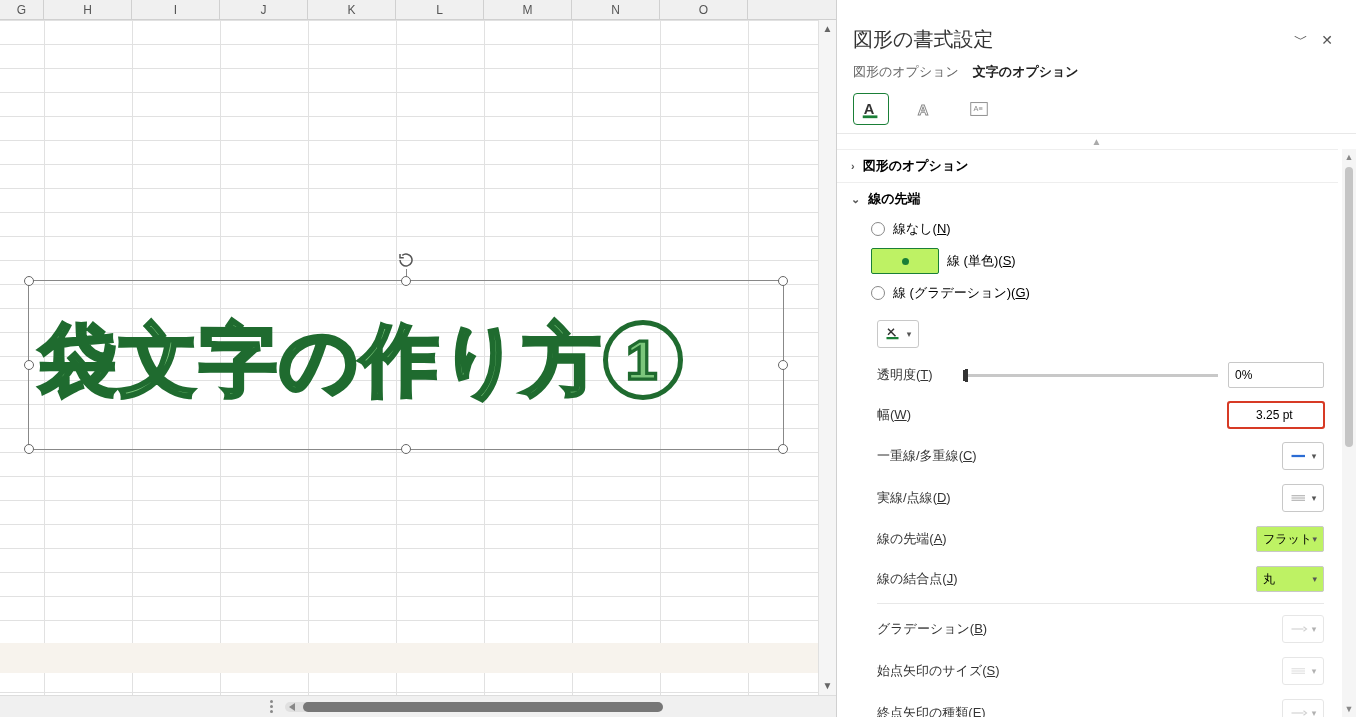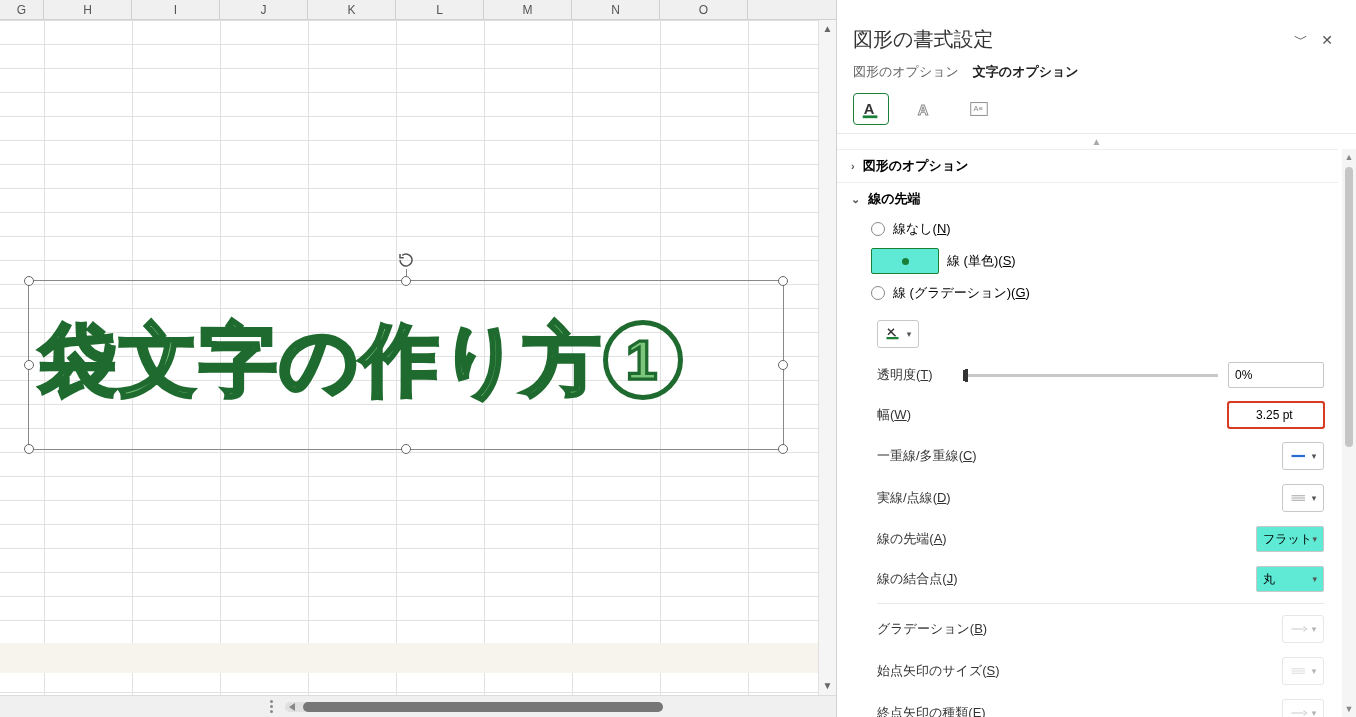--- a/index.html
+++ b/index.html
@@ -88,21 +88,21 @@
   
   .spin-input{ width:96px; height:26px; border:1px solid #c8c8c8; border-radius:2px; display:flex; align-items:center; background:#fff;}
   .spin-input input{ flex:1; border:none; outline:none; padding:0 6px; font-size:12px; background:transparent;}
   .spin-input.hl{ outline:2px solid #d73a25; outline-offset:-1px; border-color:#d73a25;padding-left:21px;}
   
   .slider-wrap{ flex:1; display:flex; align-items:center; padding-right:10px;}
   .slider-track{ flex:1; height:3px; background:#c8c8c8; position:relative; margin-left:8px;}
   .slider-track::before{content:"";position:absolute;left:-2px;top:-4px;width:2px;height:11px;background:#333;}
   .slider-thumb{position:absolute;left:0;top:-5px;width:3px;height:13px;background:#333;}
   
-  .sel{ width:68px; height:26px; border:1px solid #c8c8c8; border-radius:2px; display:flex; align-items:center; padding:0 6px; font-size:12px; background:#5eead4; cursor:pointer;}
+  .sel{ width:68px; height:26px; border:1px solid #c8c8c8; border-radius:2px; display:flex; align-items:center; padding:0 6px; font-size:12px; background:#bef264; cursor:pointer;}
   .sel .dd{margin-left:auto;font-size:9px;color:#555;}
   
   hr.sep{ border:none; border-top:1px solid #e8e8e8; margin:4px 14px 4px 40px;}
 </style>
 </head>
 <body>
 
 <div class="sheet-area">
   <div class="col-headers">
     <div class="col-h">G</div>

